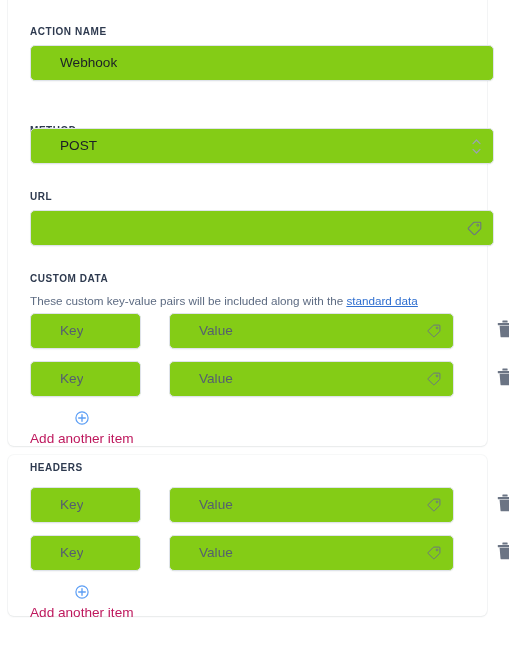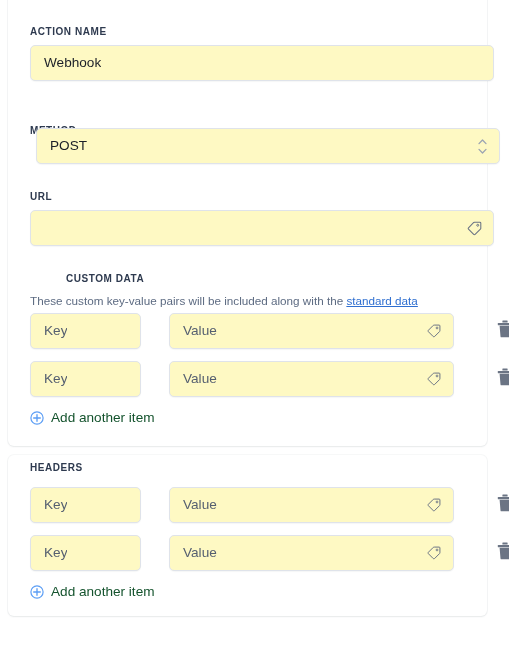--- a/index.html
+++ b/index.html
@@ -50,27 +50,28 @@
   }
   .helper a {
     color: #2f6fd0;
     text-decoration: underline;
   }
 
   
   .input-box {
     position: relative;
     box-sizing: border-box;
-    background: #fef9c3;
+    background: #84cc16;
     border: 1px solid #dfe3ea;
     border-radius: 5px;
     height: 36px;
     display: flex;
     align-items: center;
     box-shadow: 0 1px 1px rgba(33, 43, 63, 0.04);
+    padding-left: 16px;
   }
   .input-box .txt {
     font-size: 13.6px;
     padding-left: 13px;
     color: #555f70;
     line-height: 1;
     white-space: nowrap;
     overflow: hidden;
   }
   .input-box .txt.filled { color: #1b1f27; }
@@ -118,36 +119,37 @@
     justify-content: center;
     margin-left: 10px;
     cursor: pointer;
   }
 
   
   .add-link {
     display: flex;
     align-items: center;
     gap: 7px;
-    color: #14532d;
+    color: #be185d;
     font-size: 13.6px;
     cursor: pointer;
     line-height: 1;
     width: fit-content;
+    flex-direction: column;
   }
   .add-link .plus-ico { width: 14px; height: 14px; display: block; }
 
   
   #lbl-action   { position: absolute; left: 22px; top: 37px; }
   #inp-action   { position: absolute; left: 22px; top: 55px; width: 464px; }
   #lbl-method   { position: absolute; left: 22px; top: 136px; }
-  #inp-method   { position: absolute; left: 22px; top: 138px; width: 464px; margin-left: 6px; }
+  #inp-method   { position: absolute; left: 22px; top: 138px; width: 464px; }
   #lbl-url      { position: absolute; left: 22px; top: 202px; }
   #inp-url      { position: absolute; left: 22px; top: 220px; width: 464px; }
-  #lbl-custom   { position: absolute; left: 22px; top: 284px; margin-left: 36px; }
+  #lbl-custom   { position: absolute; left: 22px; top: 284px; }
   #help-custom  { position: absolute; left: 22px; top: 299px; }
   #rows-custom  { position: absolute; left: 22px; top: 322px; }
   #add-custom   { position: absolute; left: 22px; top: 421px; }
 
   #lbl-headers  { position: absolute; left: 22px; top: 463px; }
   #rows-headers { position: absolute; left: 22px; top: 486px; }
   #add-headers  { position: absolute; left: 22px; top: 585px; }
 </style>
 </head>
 <body>

